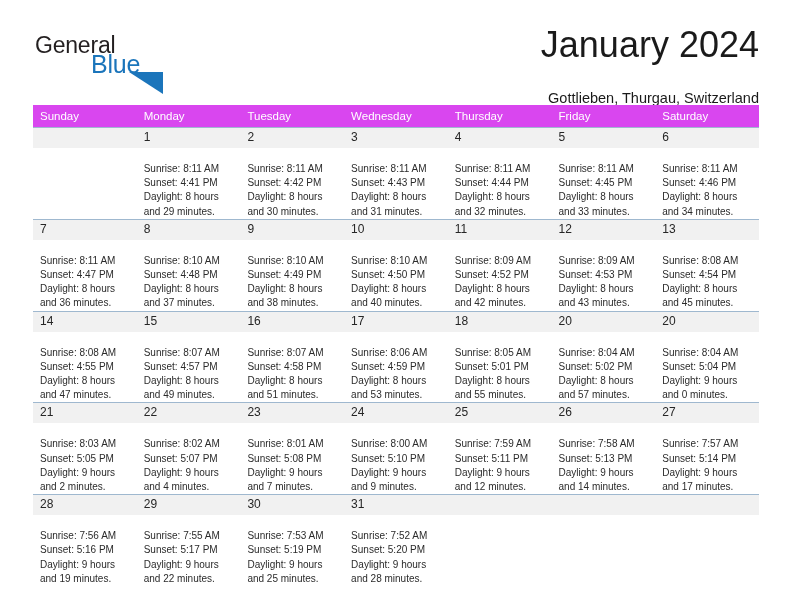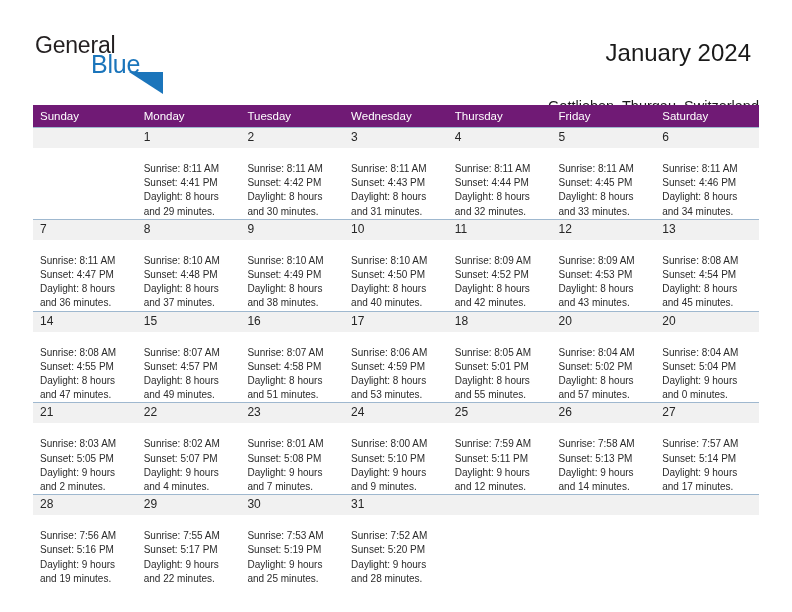--- a/index.html
+++ b/index.html
@@ -67,46 +67,46 @@
     overflow: visible;
   }
 
   .title-block {
     position: absolute;
     right: 0;
     top: 0;
     text-align: right;
   }
   .cal-title {
-    font-size: 24px;
+    font-size: 36px;
     color: #1a1a1a;
     line-height: 34px;
     white-space: nowrap;
     font-weight: normal;
-    margin: 8px;
+    margin: 0;
   }
   .cal-subtitle {
     font-size: 14.5px;
     color: #1a1a1a;
     line-height: 20px;
     white-space: nowrap;
     margin-top: 26px;
   }
 
   
   .calendar {
     position: absolute;
     left: 33px;
     top: 105px;
     width: 726px;
     border-collapse: collapse;
     table-layout: fixed;
   }
   .calendar th {
-    background: #701a75;
+    background: #d946ef;
     color: #ffffff;
     font-size: 11.5px;
     font-weight: normal;
     text-align: left;
     padding: 5px 0 5px 7px;
     height: 12px;
     border: none;
   }
   .calendar td {
     vertical-align: top;

